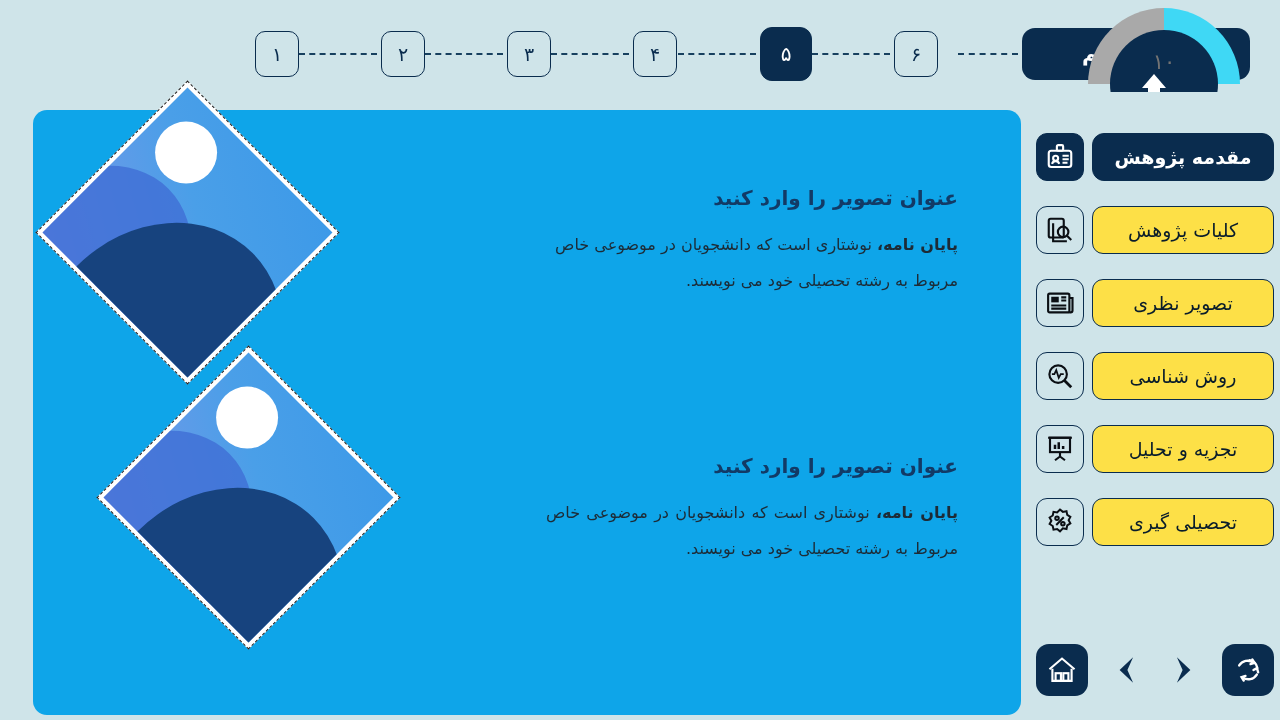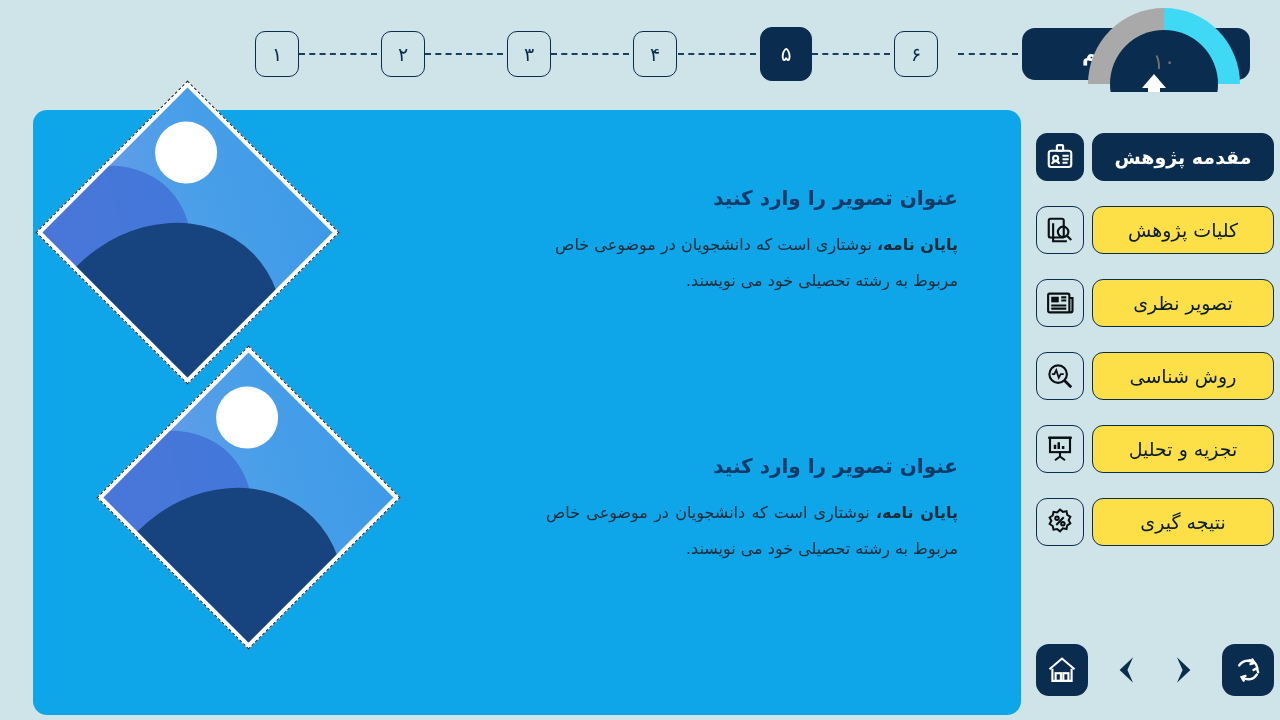--- a/index.html
+++ b/index.html
@@ -395,21 +395,21 @@
 
     <div class="menu-row">
       <div class="menu-icon">
         <svg viewBox="0 0 24 24" fill="none" stroke="#0b0f14" stroke-width="1.6">
           <path d="M12 2l2.3 1.9 2.9-.5.6 2.9 2.5 1.6-1.4 2.6 1.4 2.6-2.5 1.6-.6 2.9-2.9-.5L12 19.5l-2.3-1.9-2.9.5-.6-2.9-2.5-1.6L5.1 11 3.7 8.4l2.5-1.6.6-2.9 2.9.5z"></path>
           <circle cx="9.6" cy="9" r="1.4"></circle>
           <circle cx="14.3" cy="13.4" r="1.4"></circle>
           <path d="M15 8.2l-6 6.2"></path>
         </svg>
       </div>
-      <div class="menu-label">نتیجه گیری</div>
+      <div class="menu-label">تحصیلی گیری</div>
     </div>
 
   </div>
 
   <div id="bottom-controls">
 
     <div class="ctl-square">
       <svg viewBox="0 0 24 24" fill="none" stroke="#ffffff" stroke-width="1.6">
         <path d="M2.6 11.4L12 3.4l9.4 8"></path>
         <path d="M4.8 11v9.2h14.4V11"></path>

